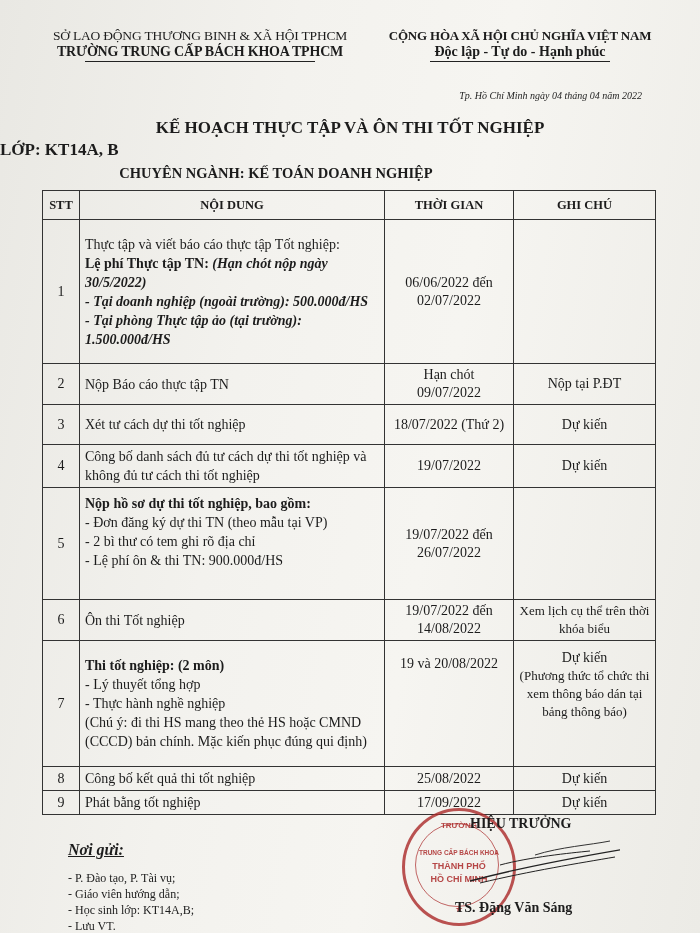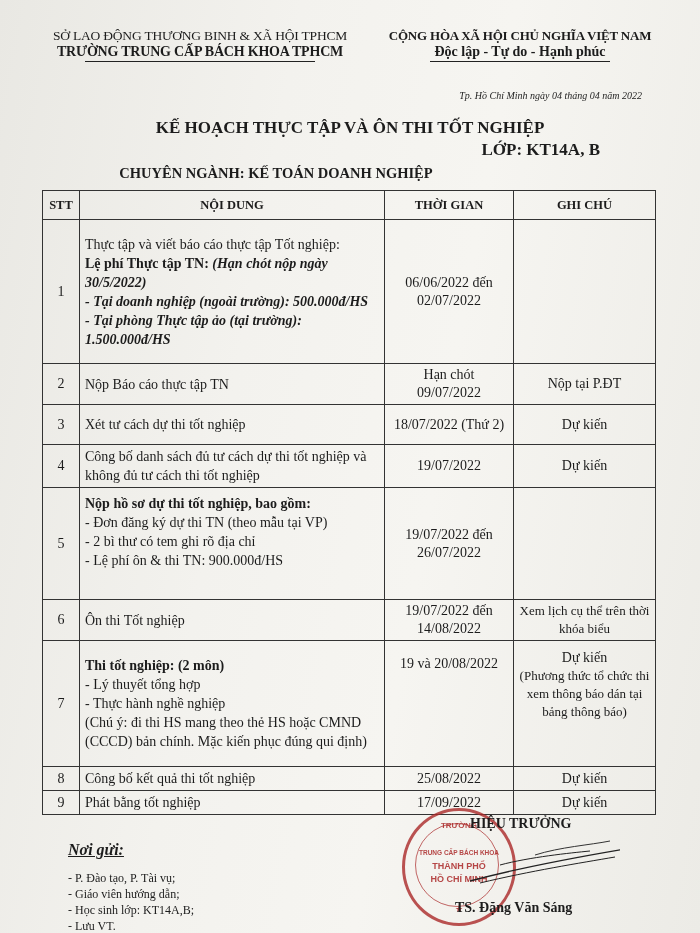--- a/index.html
+++ b/index.html
@@ -13,21 +13,21 @@
   .hdr-left { position:absolute; left:40px; top:28px; width:320px; text-align:center; }
   .hdr-left .l1 { font-size:13.5px; letter-spacing:-0.2px; }
   .hdr-left .l2 { font-size:14px; font-weight:bold; letter-spacing:-0.2px; }
   .hdr-left .ul { width:230px; margin:1px auto 0; border-top:1px solid #222; }
   .hdr-right { position:absolute; left:360px; top:28px; width:320px; text-align:center; }
   .hdr-right .l1 { font-size:13px; font-weight:bold; letter-spacing:-0.2px; }
   .hdr-right .l2 { font-size:14px; font-weight:bold; }
   .hdr-right .ul { width:180px; margin:1px auto 0; border-top:1px solid #222; }
   .date { position:absolute; right:58px; top:90px; font-style:italic; font-size:10px; }
   .t1 { position:absolute; left:0; width:700px; top:118px; text-align:center; font-size:17px; font-weight:bold; }
-  .t2 { position:absolute; left:0; width:600px; top:140px; text-align:right; font-size:17px; font-weight:bold; }
+  .t2 { position:absolute; left:0; width:600px; top:140px; text-align:left; font-size:17px; font-weight:bold; }
   .t3 { position:absolute; left:0; width:552px; top:165px; text-align:center; font-size:14.5px; font-weight:bold; }
   table.plan {
     position:absolute; left:42px; top:190px; width:614px;
     border-collapse:collapse; font-size:14px;padding-left:40px;
   }
   table.plan td, table.plan th { border:1px solid #333; padding:2px 5px; vertical-align:middle; }
   table.plan th { font-size:12.5px; font-weight:bold; height:24px; }
   .c-stt { width:26px; text-align:center; }
   .c-nd  { width:294px; text-align:left; line-height:19px; }
   .c-tg  { width:118px; text-align:center; line-height:18px; }

